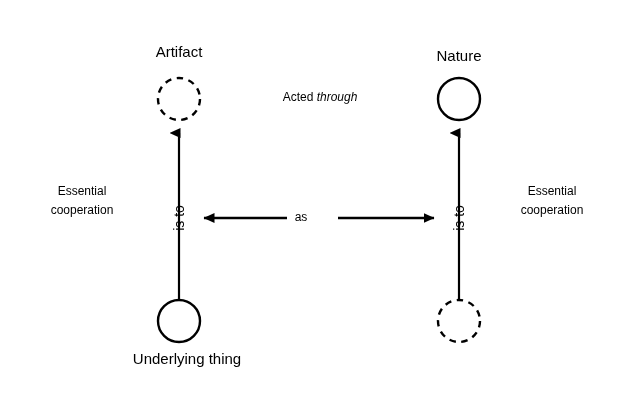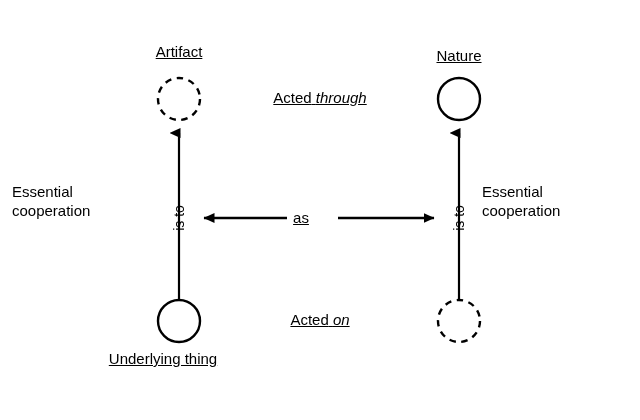--- a/index.html
+++ b/index.html
@@ -23,28 +23,29 @@
   svg.layer {
     position: absolute;
     left: 0;
     top: 0;
     width: 640px;
     height: 420px;
     pointer-events: none;
   }
   .lbl {
     position: absolute;
-    font-size: 15px;
+    font-size: 12px;
     line-height: 19px;
     white-space: nowrap;
     color: #000000;
   }
-  .lbl.center { text-align: right; transform: translateX(-50%); text-decoration: underline; }
+  .lbl.center { text-align: right; transform: translateX(-50%); }
   .node-label { font-size: 15px; }
   .side-label {
+    text-align: center;
     white-space: normal;
     width: 140px;
     line-height: 19px;
   }
   .vert-label {
     position: absolute;
     font-size: 14px;
     white-space: nowrap;
     transform-origin: 50% 50%;
     transform: translate(-50%, -50%) rotate(-90deg);
@@ -82,21 +83,21 @@
     <line x1="459" y1="300" x2="459" y2="133" stroke="#000000" stroke-width="2.2" marker-end="url(#arrowUp)"></line>
 
     <line x1="287" y1="218" x2="204" y2="218" stroke="#000000" stroke-width="2.4" marker-end="url(#arrowLeft)"></line>
     <line x1="338" y1="218" x2="434" y2="218" stroke="#000000" stroke-width="2.4" marker-end="url(#arrowRight)"></line>
   </svg>
 
   <div class="lbl center node-label" style="left:179px; top:42px;">Artifact</div>
 
   <div class="lbl center node-label" style="left:459px; top:46px;">Nature</div>
 
-  <div class="lbl center node-label" style="left:163px; top:349px;">Underlying thing</div>
+  <div class="lbl center node-label" style="left:187px; top:349px;">Underlying thing</div>
 
 
   <div class="lbl side-label" style="left:12px; top:182px;">
     <div>Essential</div>
     <div>cooperation</div>
   </div>
 
   <div class="lbl side-label" style="left:482px; top:182px;">
     <div>Essential</div>
     <div>cooperation</div>
@@ -106,18 +107,14 @@
 
   <div class="vert-label" style="left:459px; top:218px;">is to</div>
 
   <div class="lbl center" style="left:301px; top:208px;">as</div>
 
   <div class="lbl center" style="left:320px; top:88px;">
     <span>Acted</span>
     <span class="ital">through</span>
   </div>
 
-  <div class="lbl center" style="left:320px; top:310px;">
-    <span>Acted</span>
-    <span class="ital">on</span>
-  </div>
 
 </div>
 
 </body></html>

